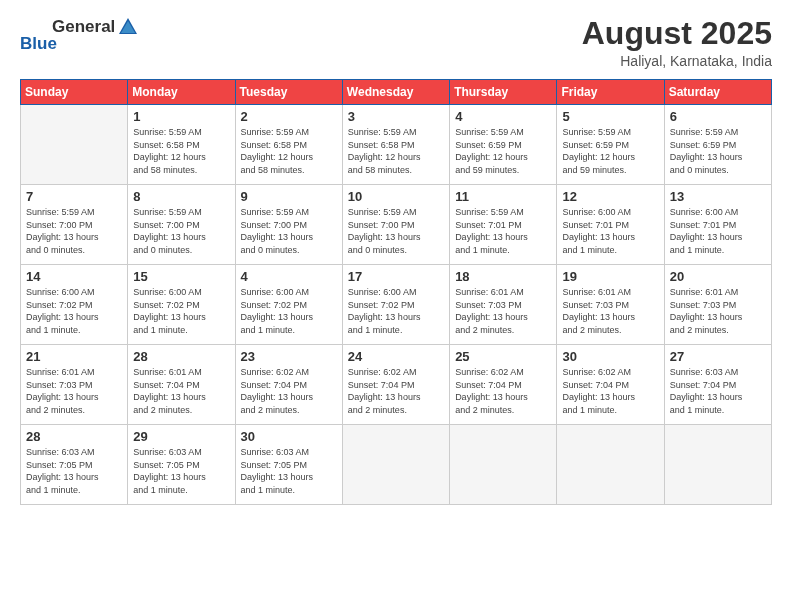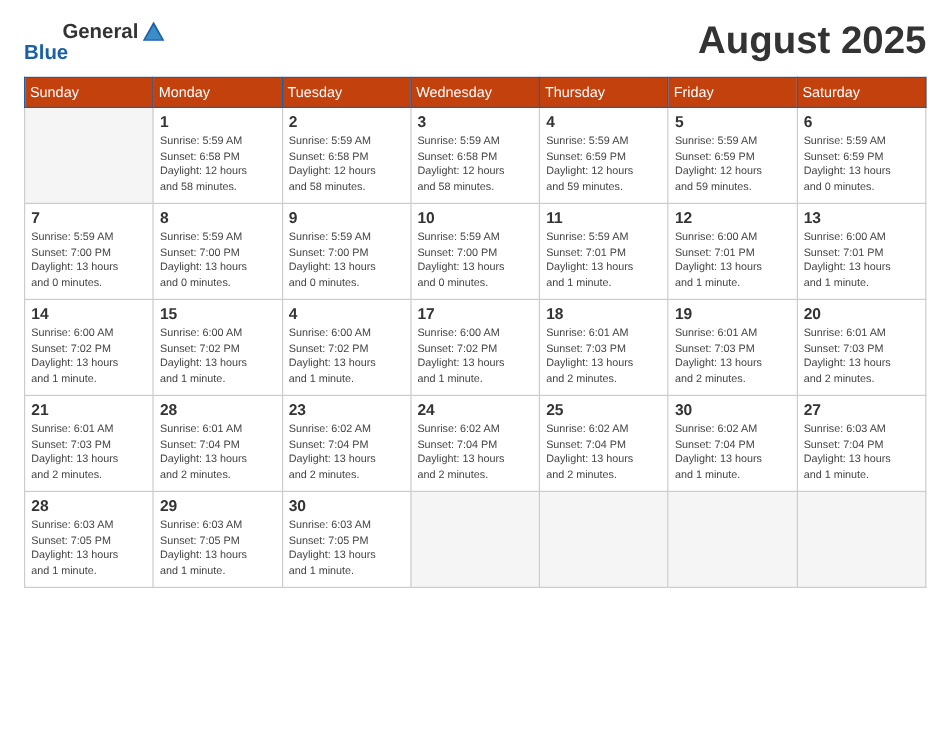--- a/index.html
+++ b/index.html
@@ -55,24 +55,24 @@
       font-size: 14px;
       color: #555;
       margin-top: 2px;
     }
     .calendar-table {
       width: 100%;
       border-collapse: collapse;
       table-layout: fixed;
     }
     .calendar-table th {
-      background: #c2410c;
+      background: #ef4444;
       color: #fff;
       font-size: 12px;
-      font-weight: normal;
+      font-weight: bold;
       padding: 5px 4px;
       text-align: left;
       border: 1px solid #1a5fa8;
       margin-left: 48px;
     }
     .calendar-table td {
       border: 1px solid #ccc;
       vertical-align: top;
       padding: 4px 5px;
       height: 80px;
@@ -108,20 +108,21 @@
           <svg class="logo-icon" viewBox="0 0 22 22">
             <polygon points="11,2 20,18 2,18" fill="#1a5fa8"></polygon>
             <polygon points="11,5 18,17 4,17" fill="#4a9fd4" opacity="0.7"></polygon>
           </svg>
         </div>
         <span class="logo-text-blue" style="margin-top:-4px;">Blue</span>
       </div>
     </div>
     <div class="title-block">
       <div class="month-title">August 2025</div>
+      <div class="subtitle">Haliyal, Karnataka, India</div>
     </div>
   </div>
 
   <table class="calendar-table">
     <thead>
       <tr>
         <th>Sunday</th>
         <th>Monday</th>
         <th>Tuesday</th>
         <th>Wednesday</th>

